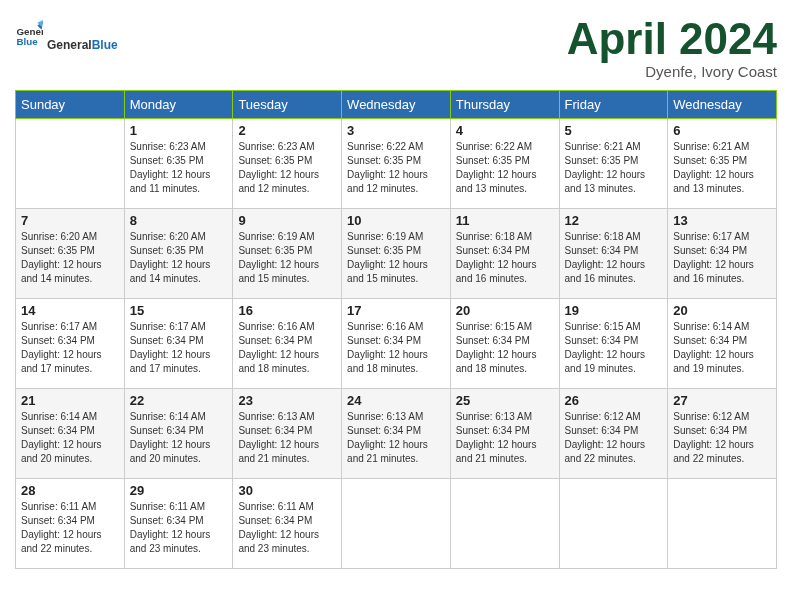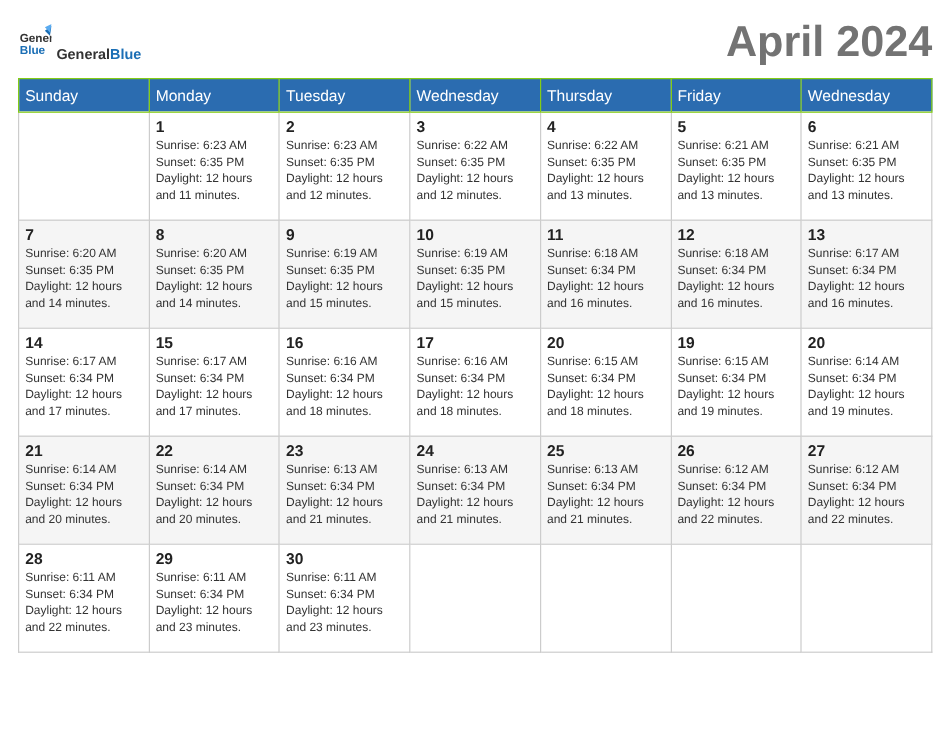--- a/index.html
+++ b/index.html
@@ -22,23 +22,23 @@
       gap: 4px;
     }
     .logo-icon {
       width: 28px;
       height: 28px;
     }
     .title-block {
       text-align: right;
     }
     .month-title {
-      font-size: 36px;
+      font-size: 44px;
       font-weight: bold;
-      color: #737373;
+      color: #14532d;
       line-height: 1.1;
     }
     .subtitle {
       font-size: 15px;
       color: #555;
     }
     table {
       width: 100%;
       border-collapse: collapse;
       font-size: 11px;
@@ -93,20 +93,21 @@
       <polygon points="36,4 44,0 42,10" fill="#5aabf0" transform="translate(-4,0)"></polygon>
     </svg>
     <div>
       <div style="font-size:12px; font-weight:bold; color:#333; line-height:1.1;margin-top:24px;">
         <span style="color:#333;">General</span><span style="color:#1a6eb5;">Blue</span>
       </div>
     </div>
   </div>
   <div class="title-block">
     <div class="month-title">April 2024</div>
+    <div class="subtitle">Dyenfe, Ivory Coast</div>
   </div>
 </div>
 
 <table>
   <thead>
     <tr>
     <th>Sunday</th>
         <th>Monday</th>
         <th>Tuesday</th>
         <th>Wednesday</th>

